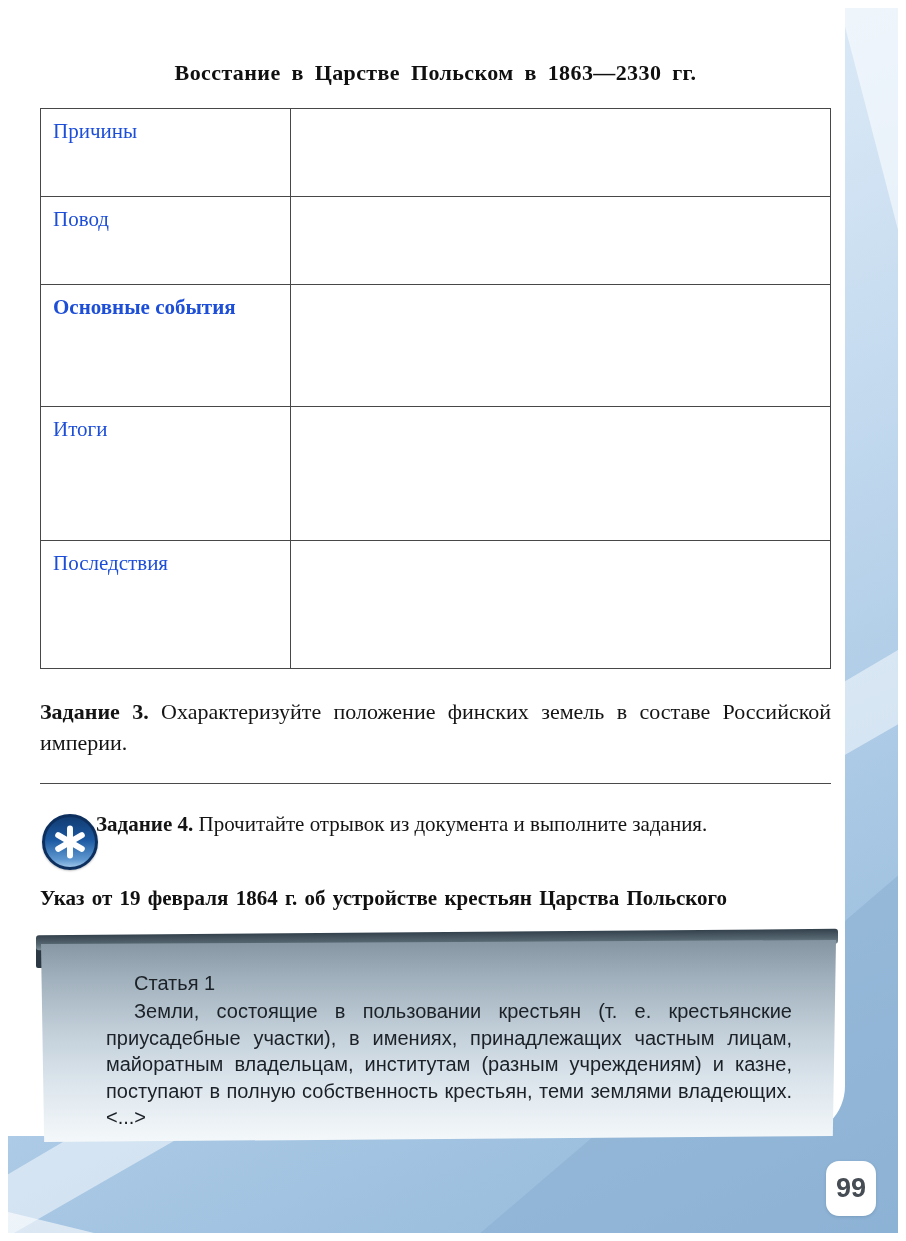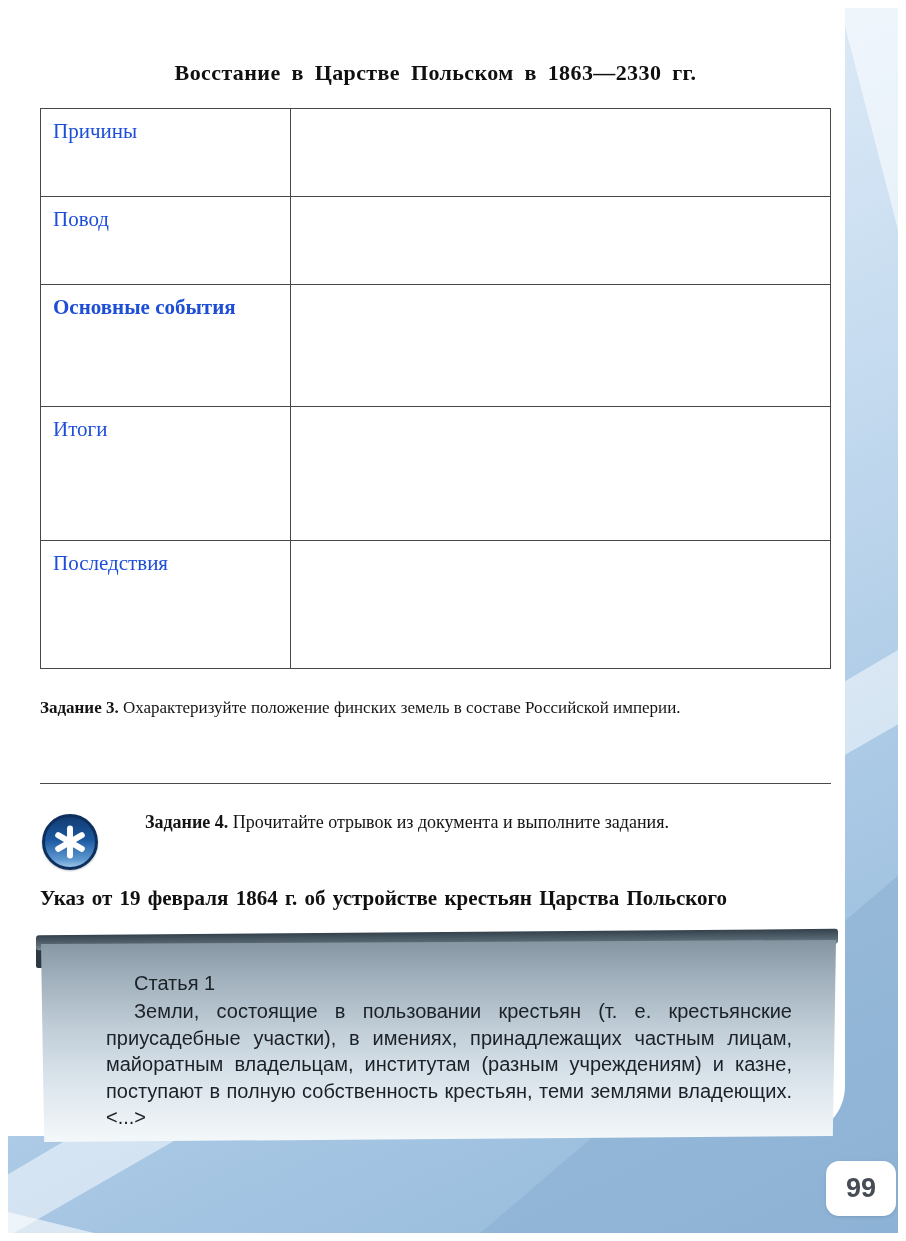--- a/index.html
+++ b/index.html
@@ -51,41 +51,41 @@
   }
   td.label-col { width: 250px; }
   tr.r1 { height: 88px; }
   tr.r2 { height: 88px; }
   tr.r3 { height: 122px; font-weight: bold; }
   tr.r4 { height: 134px; }
   tr.r5 { height: 128px; margin-left: 24px; }
 
   .task3 {
     position: absolute; left: 40px; top: 696px; width: 791px;
-    font-size: 17px; line-height: 1.42; text-align: justify; color: #141414;
+    font-size: 22px; line-height: 1.42; text-align: justify; color: #141414;
   }
   .task-label { font-weight: bold; }
 
   .answer-line {
     position: absolute; left: 40px; top: 783px; width: 791px;
     border-top: 1.6px solid #4a4a4a; height: 0;
   }
 
   .task4 { position: absolute; left: 40px; top: 810px; width: 791px; min-height: 64px; }
   .task-icon {
     position: absolute; left: 2px; top: 4px;
     width: 56px; height: 56px; border-radius: 50%;
     background: linear-gradient(180deg, #123c72 0%, #1b58a0 45%, #5e97cf 85%, #9cc4e8 100%);
     border: 3px solid #0d2f5e;
     display: flex; align-items: center; justify-content: center;
     box-shadow: 0 1px 2px rgba(0,0,0,0.25);
   }
   .task4-text {
-    margin-left: 105px;
-    font-size: 18px; line-height: 1.42; text-align: justify; color: #141414;
+    margin-left: 56px;
+    font-size: 21px; line-height: 1.42; text-align: justify; color: #141414;
   }
 
   .decree-heading {
     position: absolute; left: 40px; top: 886px; width: 795px;
     font-weight: bold; font-size: 21px; color: #101010; word-spacing: 2px;
     white-space: nowrap;
   }
 
   
   .scroll { position: absolute; left: 36px; top: 926px; width: 802px; height: 216px; }
@@ -109,21 +109,21 @@
     font-family: "Liberation Sans", sans-serif;
     font-size: 20px; line-height: 1.32; color: #1b2127;
     text-align: justify;
     margin-left: 8px;
   }
   .article-title { text-indent: 28px; margin-bottom: 2px; }
   .article-text { text-indent: 28px; }
 
   .page-badge {
     position: absolute; left: 826px; top: 1161px;
-    width: 70px; height: 55px;
+    width: 50px; height: 55px;
     background: #ffffff; border-radius: 13px;
     display: flex; align-items: center; justify-content: center;
     font-family: "Liberation Sans", sans-serif;
     font-weight: bold; font-size: 27px; color: #454c53;
     box-shadow: 0 1px 3px rgba(60,90,120,0.25);
   }
 
   
   .frame {
     position: absolute; inset: 0;

